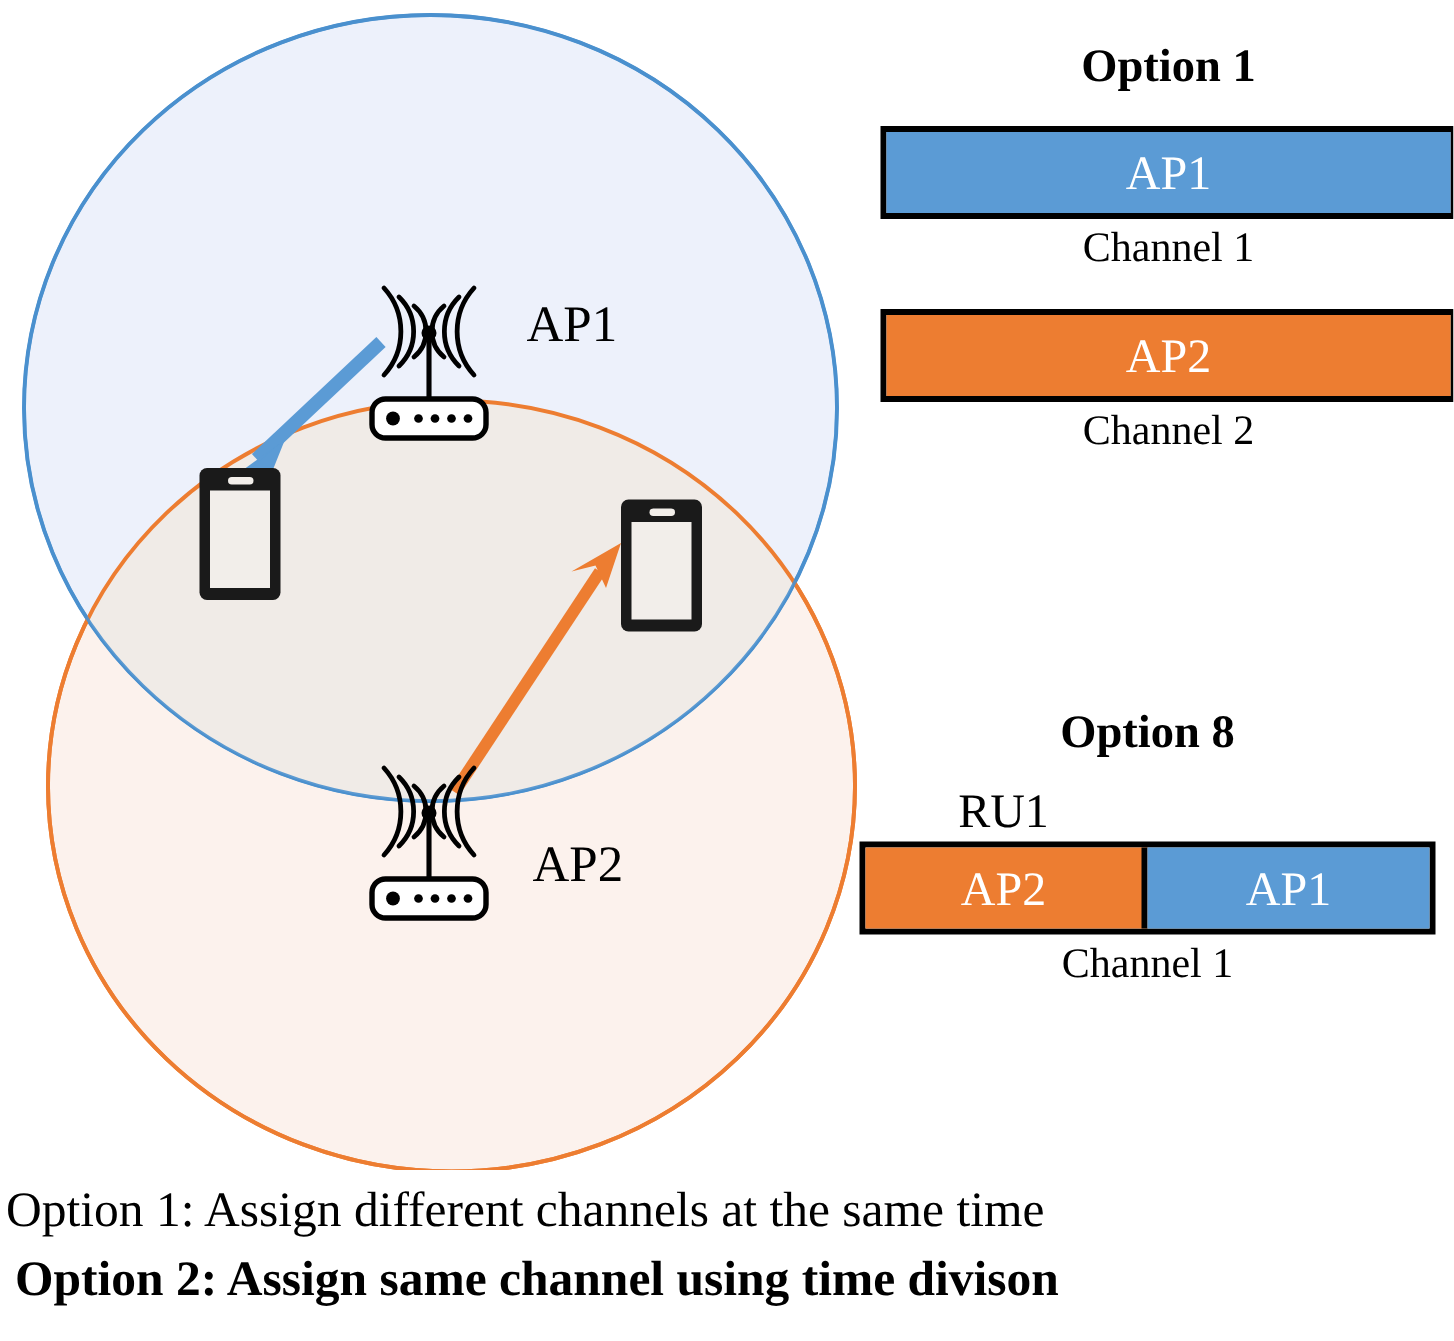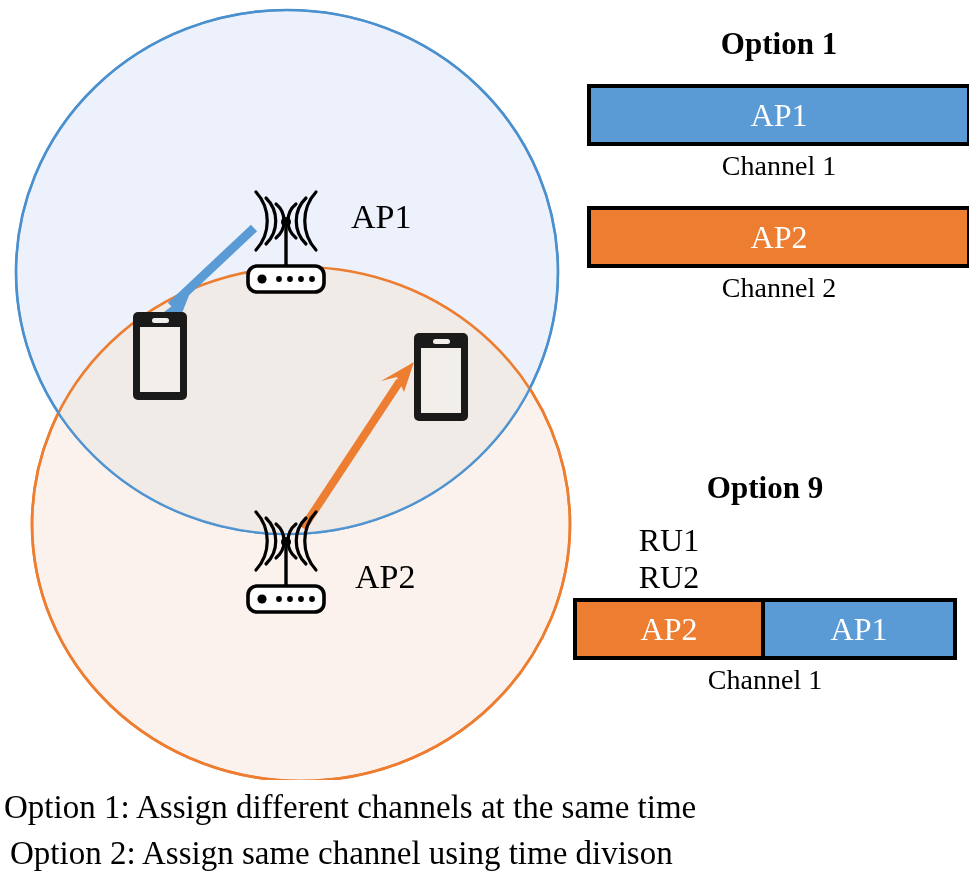--- a/index.html
+++ b/index.html
@@ -211,32 +211,31 @@
     <div style="margin-top:24px;">
       <div class="slot-bar">
         <div class="slot" style="width:100%; background:#ED7D31;">AP2</div>
       </div>
       <div class="caption-under">Channel 2</div>
     </div>
   </div>
 
   <div class="panel" style="left:573px; top:470px; width:384px;">
 
-    <div class="panel-title">Option 9</div>
+    <div class="panel-title">Option 8</div>
 
     <div class="ru-row" style="margin-top:16px;">
       <div class="ru-label" style="width:50%;">RU1</div>
-      <div class="ru-label" style="width:50%;">RU2</div>
     </div>
 
     <div class="slot-bar" style="margin-top:2px;">
       <div class="slot split-left" style="width:50%; background:#ED7D31;">AP2</div>
       <div class="slot" style="width:50%; background:#5B9BD5;">AP1</div>
     </div>
     <div class="caption-under">Channel 1</div>
   </div>
 
   <div class="notes" style="top:784px;">
     <div class="note-line" style="padding-left:4px;">Option 1: Assign different channels at the same time</div>
-    <div class="note-line" style="padding-left:10px;">Option 2: Assign same channel using time divison</div>
+    <div class="note-line" style="padding-left:10px;font-weight:bold;">Option 2: Assign same channel using time divison</div>
   </div>
 
 </div>
 
 </body></html>

